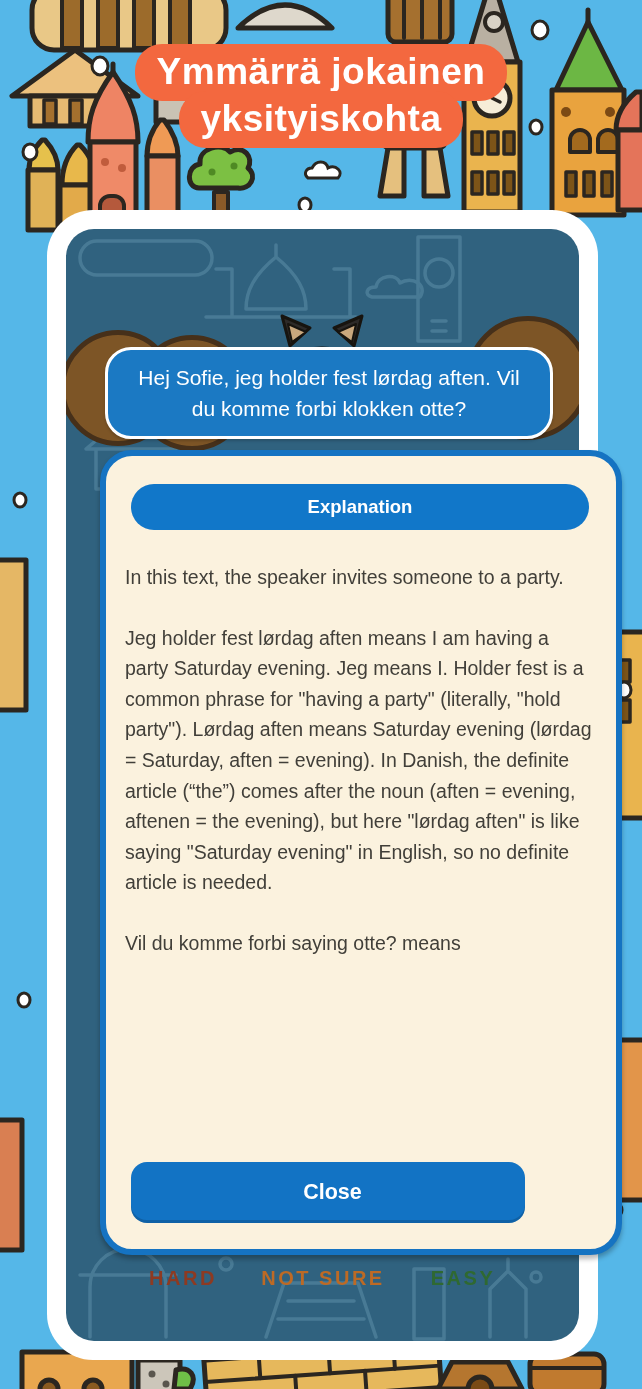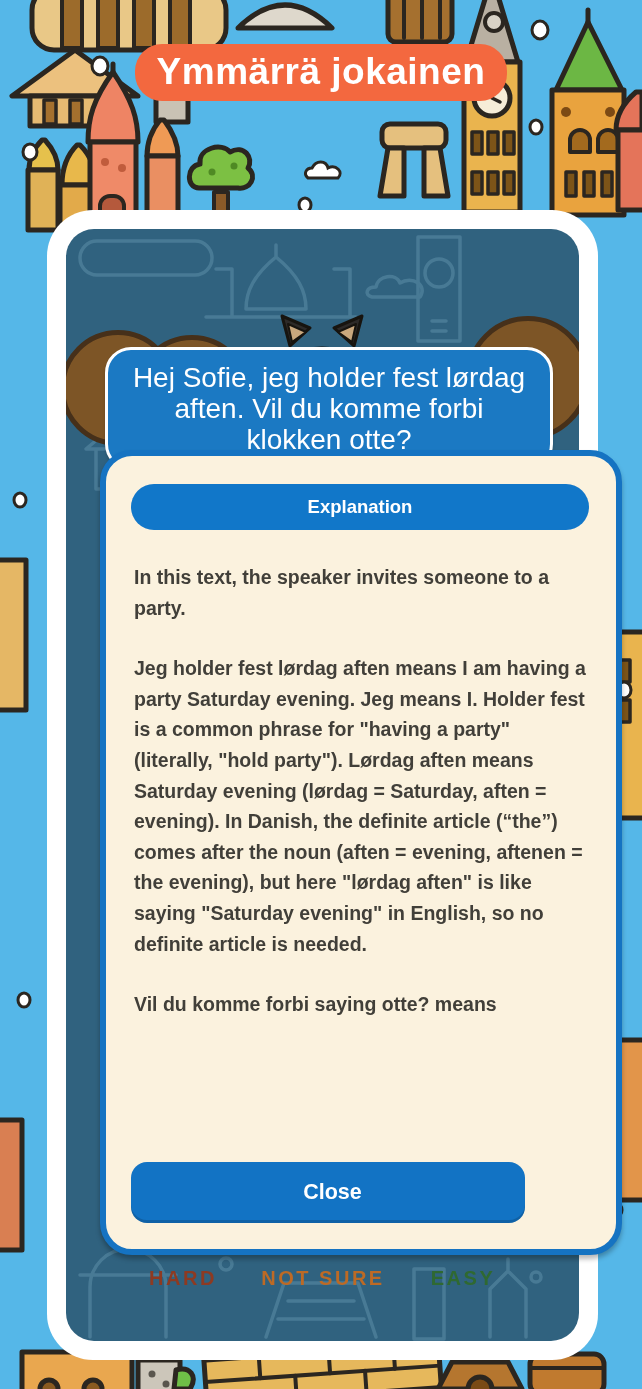--- a/index.html
+++ b/index.html
@@ -43,42 +43,42 @@
     font-weight:bold;font-size:20px;letter-spacing:2.5px;
   }
   .rating-bar span{width:140px;text-align:center;}
   .rating-hard{color:var(--hard,#8d3a22);}
   .rating-notsure{color:var(--not-sure,#bd6a25);}
   .rating-easy{color:var(--easy,#2f6931);}
   
   .speech-bubble{
     position:absolute;left:58px;top:137px;width:448px;box-sizing:border-box;
     background:var(--bubble-blue,#1b79c3);border:3px solid #fff;border-radius:26px;
-    color:#fff;font-size:28px;line-height:31px;font-weight:500;text-align:center;
+    color:#fff;font-size:21px;line-height:31px;font-weight:500;text-align:center;
     padding:12px 24px;z-index:4;box-shadow:0 2px 3px rgba(0,0,0,.18);
   }
   
   .modal{
     position:absolute;left:53px;top:240px;width:522px;height:805px;box-sizing:border-box;
     background:var(--modal-bg,#fbf2de);border:6px solid var(--modal-border,#1573c2);
     border-radius:32px;z-index:5;overflow:hidden;box-shadow:0 4px 5px rgba(0,0,0,.28);
   }
   .tabs{
     margin:28px 27px 0 25px;height:46px;background:var(--tab-inactive-bg,#e9e6e0);
     border-radius:23px;display:flex;
   }
   .tab{
     flex:1;display:flex;align-items:center;justify-content:center;
     font-size:18.5px;font-weight:bold;border-radius:23px;cursor:pointer;
     color:var(--tab-inactive-text,#9a9a98);
   }
   .tab.active{background:var(--tab-active,#1177c9);color:#fff;}
   .modal-body{
-    margin:32px 28px 0;color:var(--body-text,#413f39);
-    font-size:19.5px;line-height:30.6px;font-weight:bold;
+    margin:32px 19px 0;color:var(--body-text,#413f39);
+    font-size:19.5px;line-height:30.6px;
   }
   .modal-body p{margin:0 0 30px;}
   .modal-body p:last-child{margin-bottom:0;}
   .close-btn{
     position:absolute;left:25px;bottom:26px;width:394px;height:61px;
     background:var(--close-button,#1273c4);border:none;border-radius:16px;
     color:#fff;font-family:inherit;font-size:21.5px;font-weight:bold;cursor:pointer;
     box-shadow:inset 0 -3px 0 rgba(0,0,0,.15);
     padding-left:15px;
   }
@@ -224,20 +224,21 @@
     <ellipse cx="20" cy="500" rx="6" ry="7"></ellipse>
     <ellipse cx="624" cy="690" rx="7" ry="8"></ellipse>
     <ellipse cx="616" cy="1210" rx="6" ry="7"></ellipse>
     <ellipse cx="24" cy="1000" rx="6" ry="7"></ellipse>
     <path d="M312 168 c4 -8 14 -8 16 0 c8 -4 16 4 10 10 l-30 0 c-5 -4 -2 -10 4 -10 Z" stroke-width="3"></path>
   </g>
 </svg>
 
 <div class="abs headline">
   <span class="blob">Ymmärrä jokainen</span><br>
+  <span class="blob second">yksityiskohta</span>
 </div>
 
 <div class="abs phone-card">
 
   <div class="phone-screen">
 
     <svg id="faint-doodles" viewBox="0 0 513 1112" aria-hidden="true">
       <g fill="none" stroke="#9fd0e4" stroke-width="3.5" stroke-linejoin="round" stroke-linecap="round">
         <rect x="14" y="12" width="132" height="34" rx="17"></rect>
         <path d="M20 220 L65 182 L110 220 Z M30 220 v40 h70 v-40"></path>

